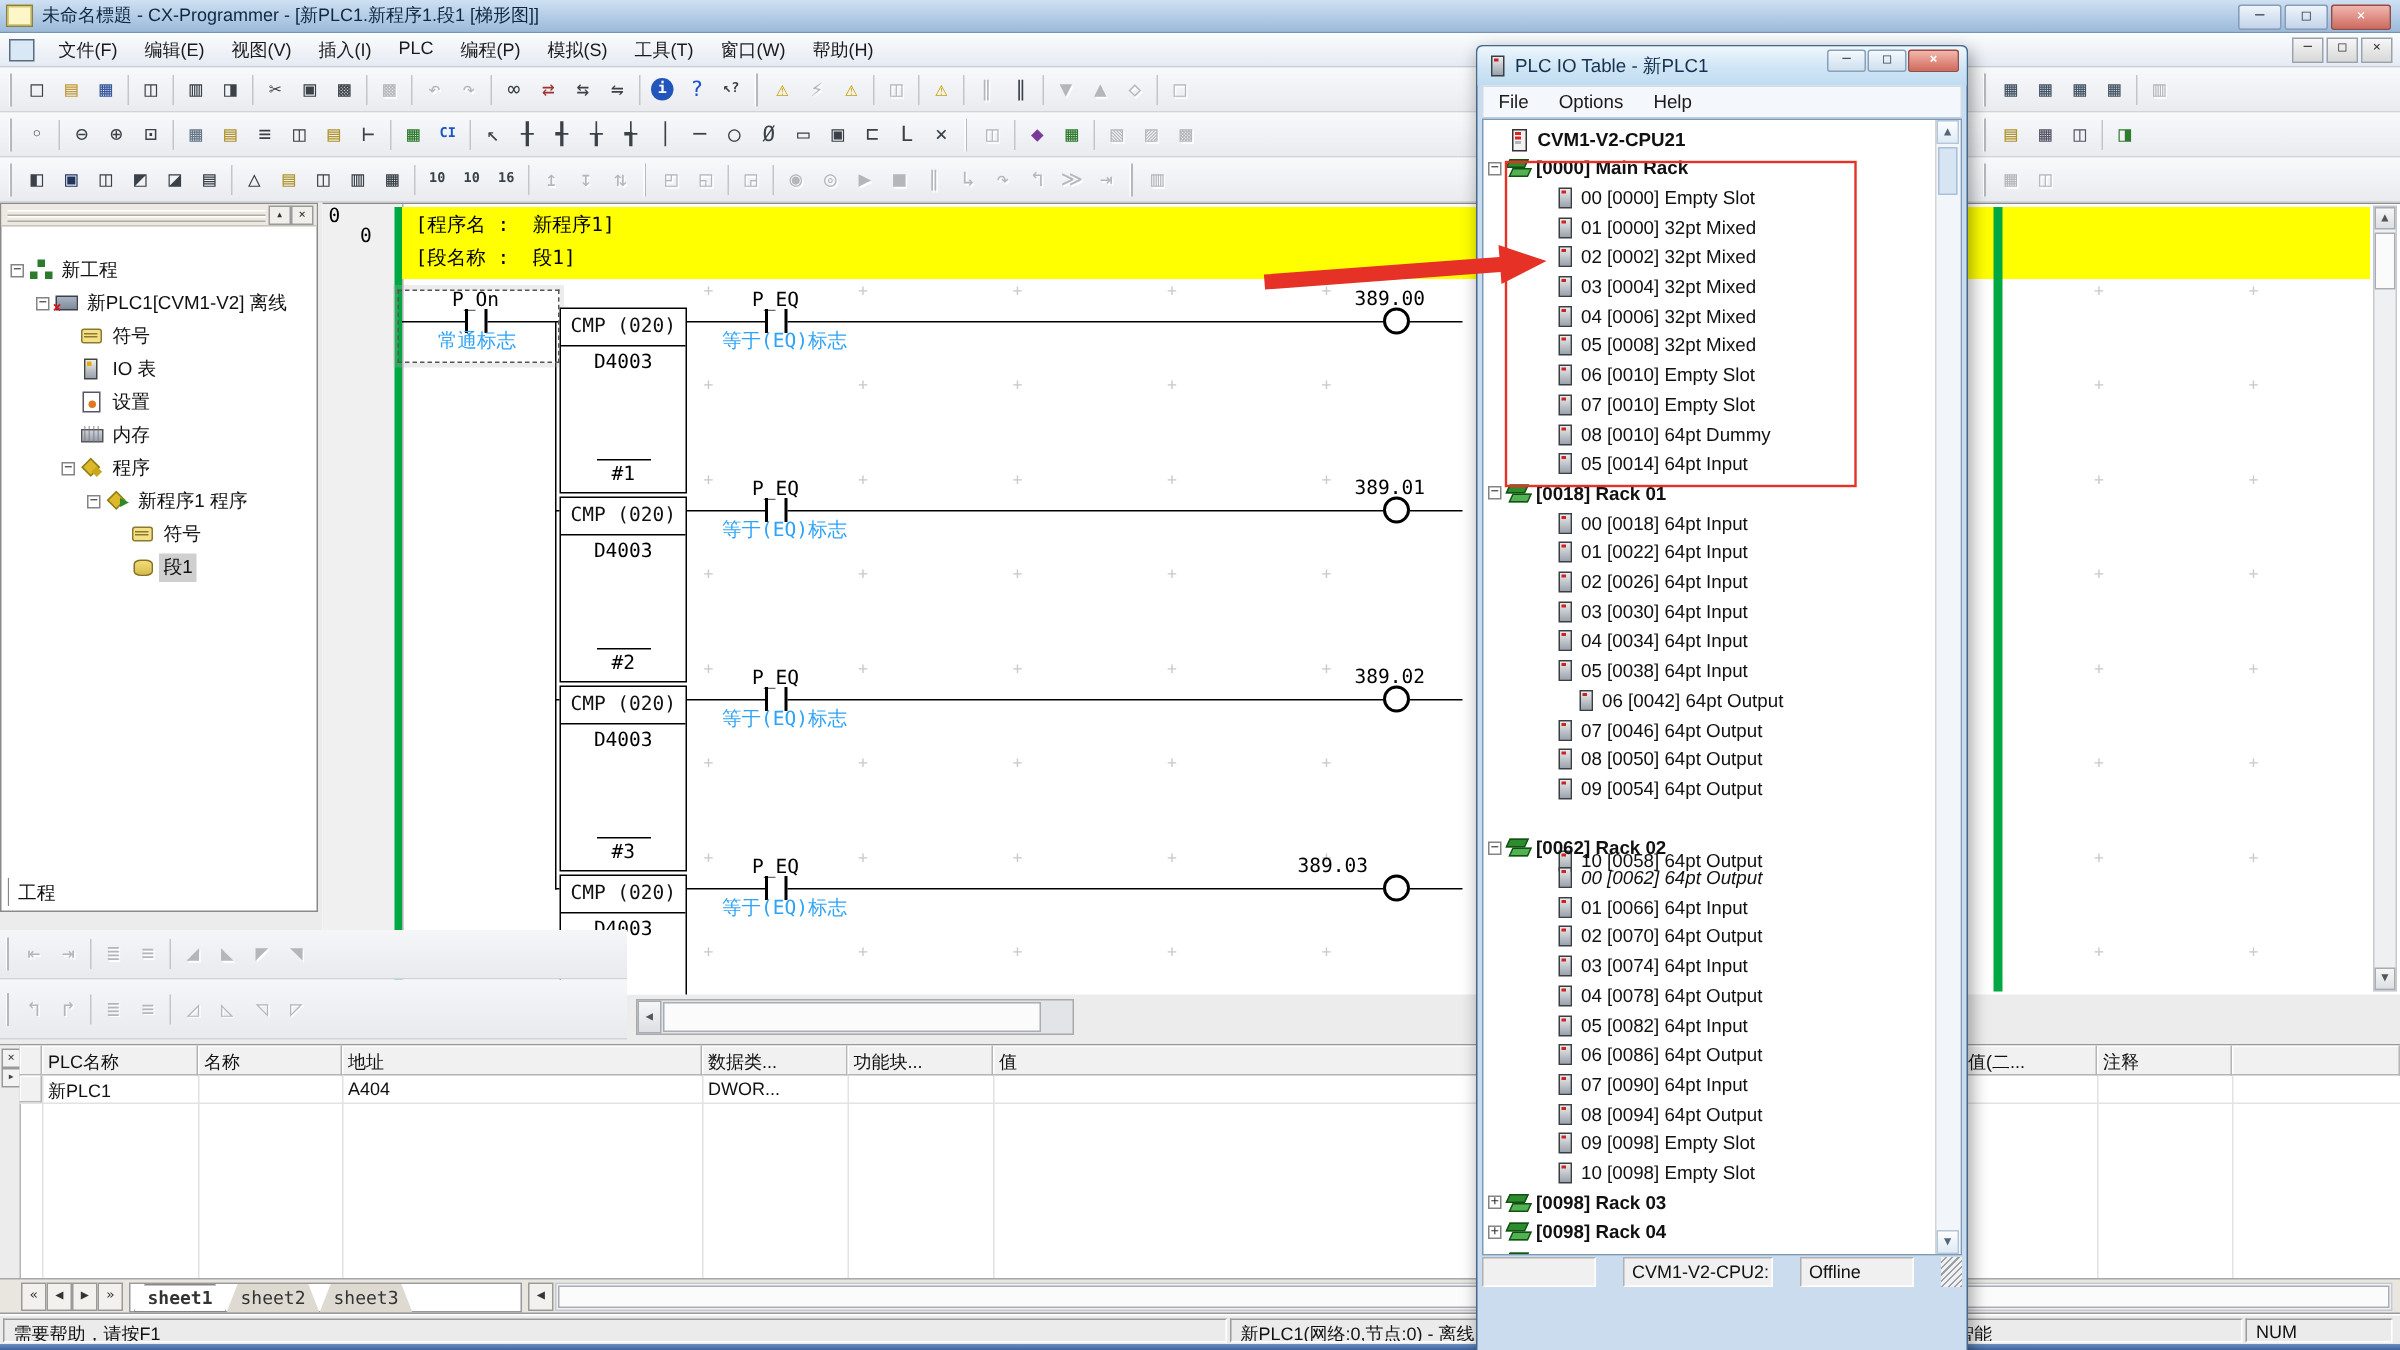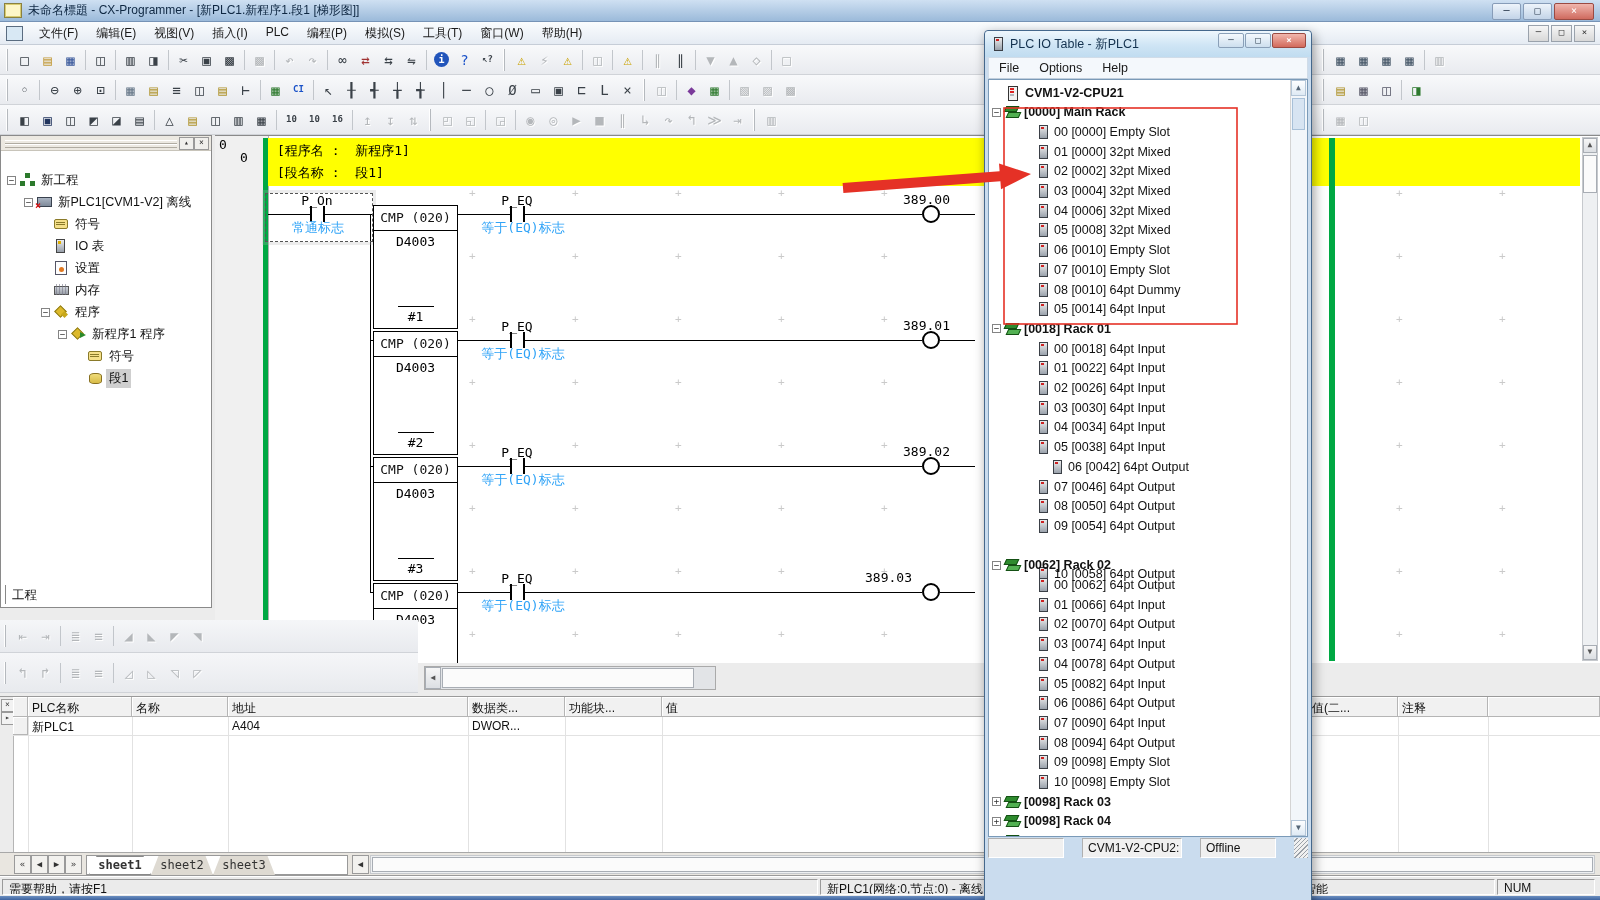--- a/index.html
+++ b/index.html
@@ -825,21 +825,21 @@
           <span style="margin-left: 5px;">10 [0058] 64pt Output</span>
         </div>
         <div class="drow" style="position: absolute; left: 0px; top: 475.8px; width: 300px; height: 19px;">
           <span class="pexp" style="margin: 0px 3px;">−</span>
           <span class="ti ti-rack"></span>
           <span class="bold" style="margin-left: 5px;">[0062] Rack 02</span>
         </div>
         <div class="drow" style="position: absolute; left: 0px; top: 495.5px; width: 300px; height: 19px;">
           <span style="flex: 0 0 47px;"></span>
           <span class="ti ti-slot"></span>
-          <span style="margin-left: 5px;">00 [0062] 64pt Output</span>
+          <span style="margin-left: 5px; font-style: italic;">00 [0062] 64pt Output</span>
         </div>
         <div class="drow" style="position: absolute; left: 0px; top: 515.2px; width: 300px; height: 19px;">
           <span style="flex: 0 0 47px;"></span>
           <span class="ti ti-slot"></span>
           <span style="margin-left: 5px;">01 [0066] 64pt Input</span>
         </div>
         <div class="drow" style="position: absolute; left: 0px; top: 534.9px; width: 300px; height: 19px;">
           <span style="flex: 0 0 47px;"></span>
           <span class="ti ti-slot"></span>
           <span style="margin-left: 5px;">02 [0070] 64pt Output</span>

